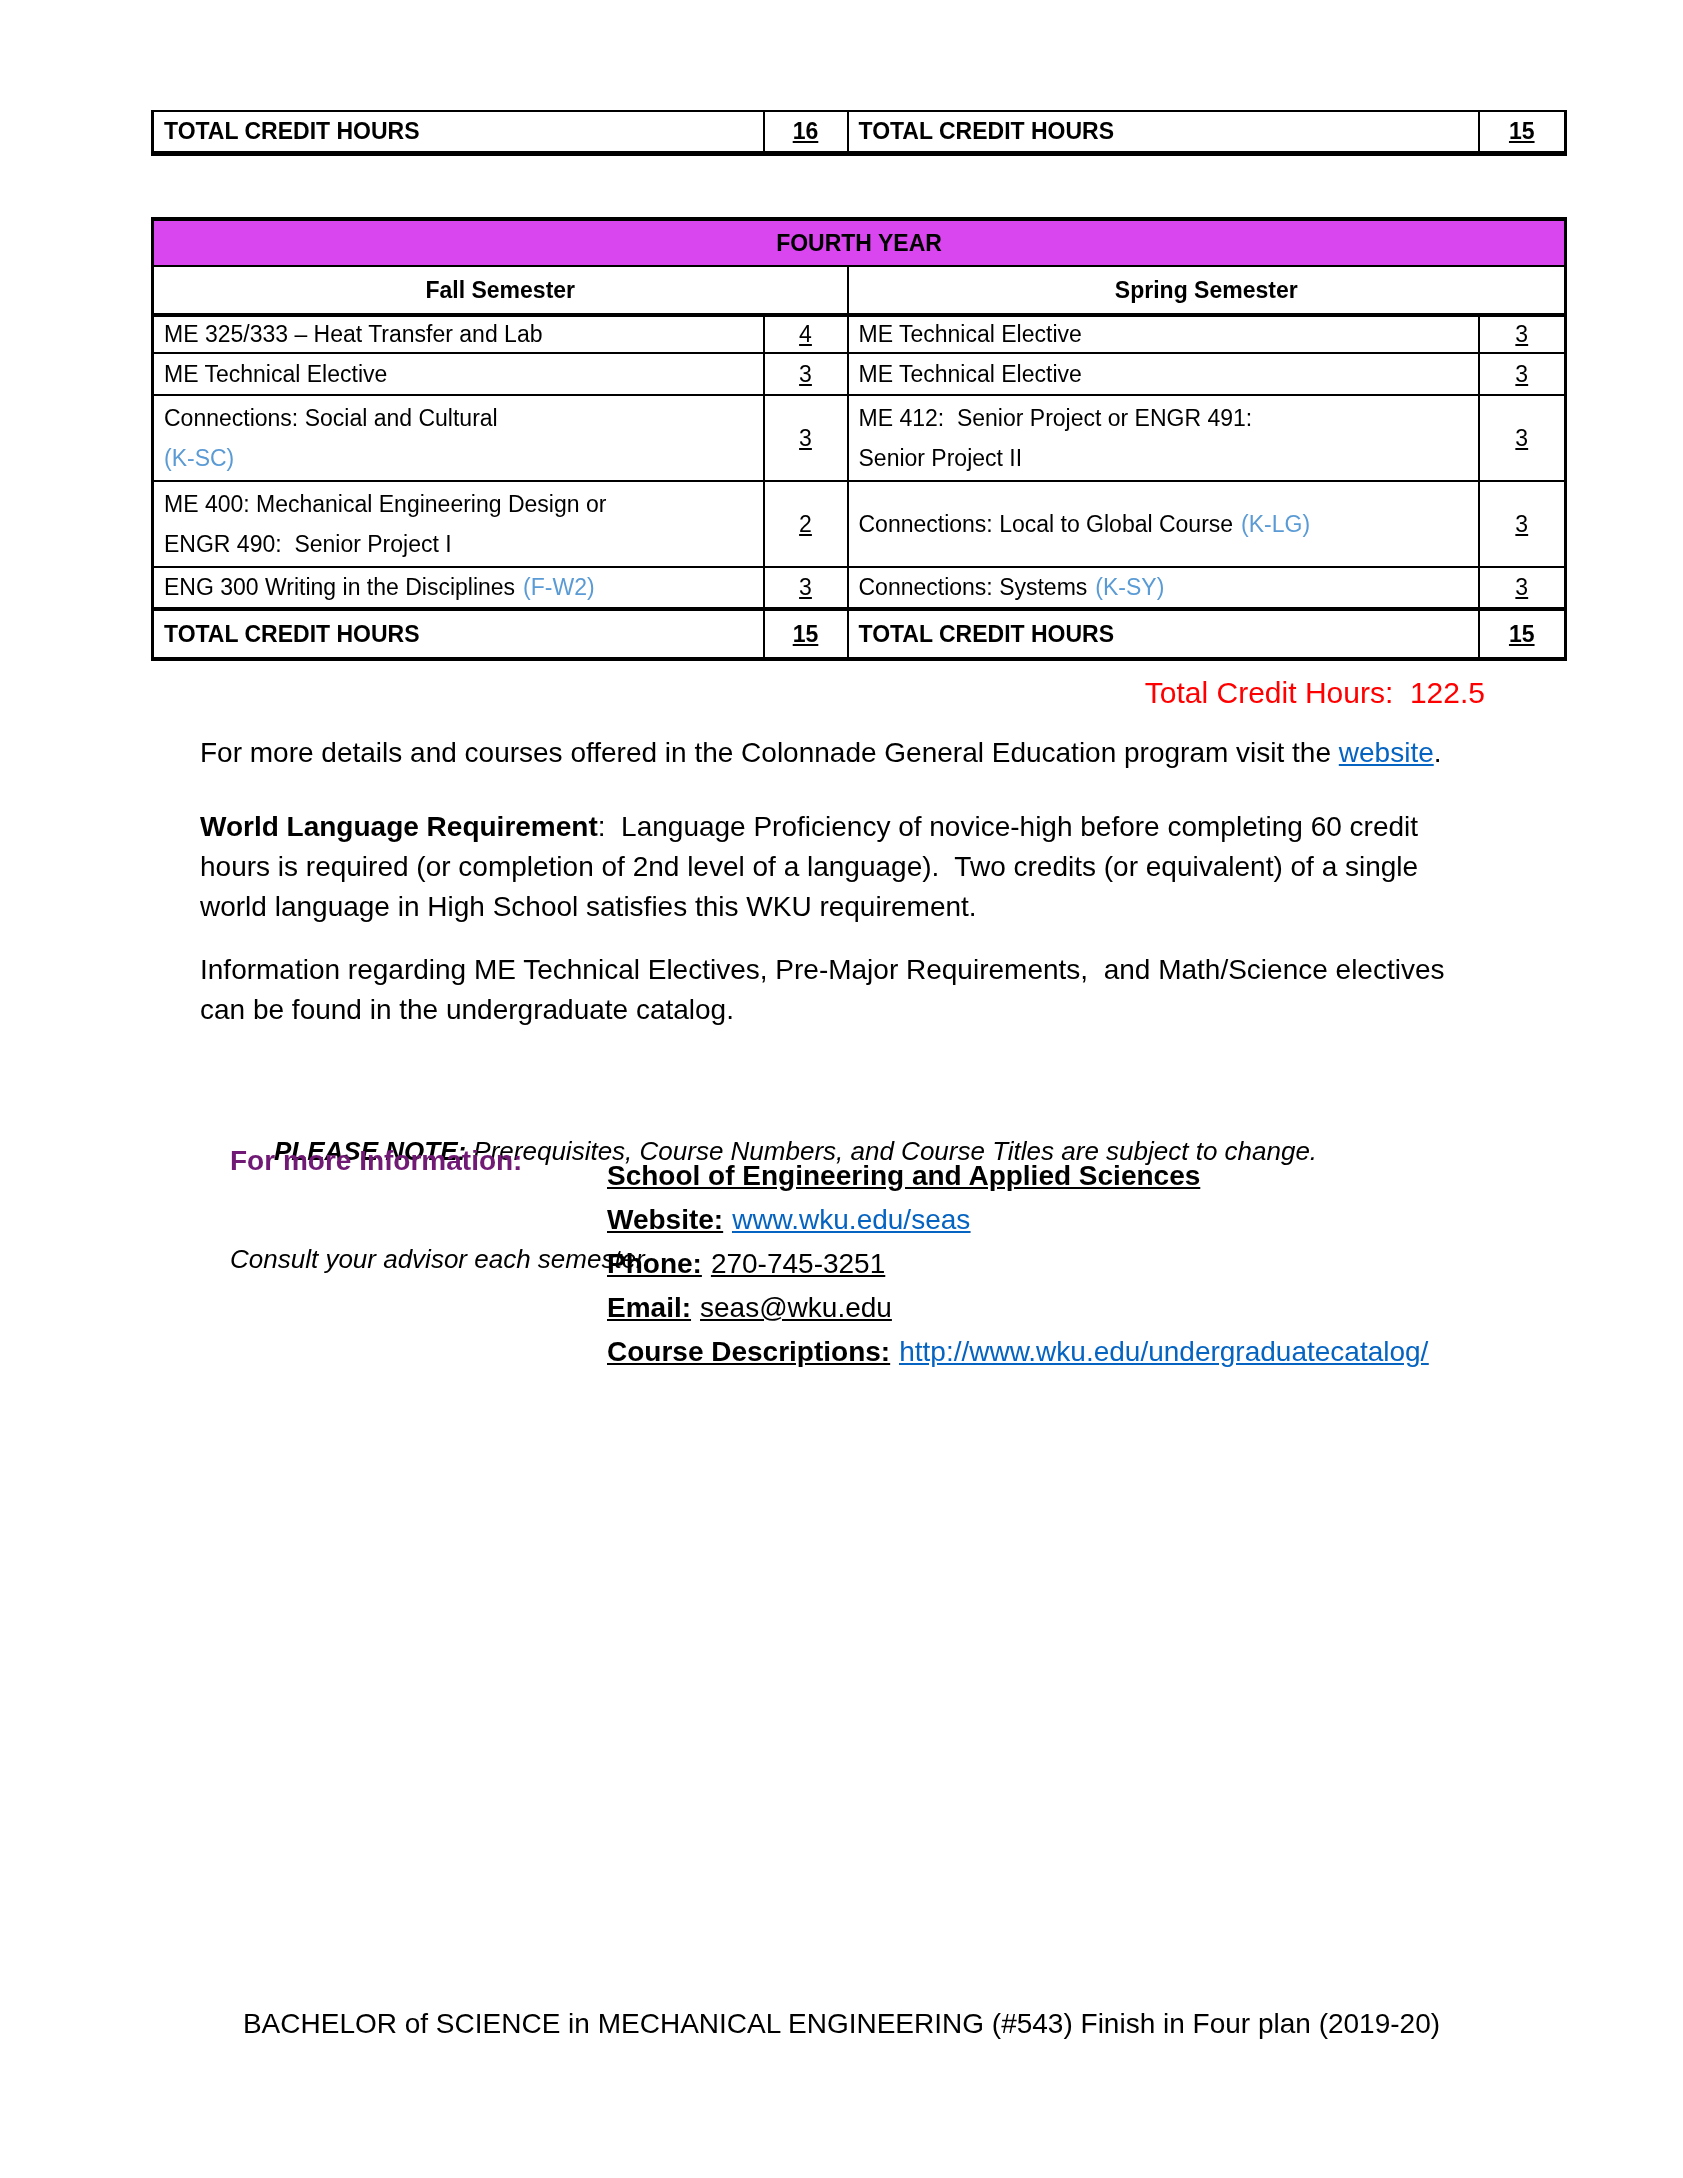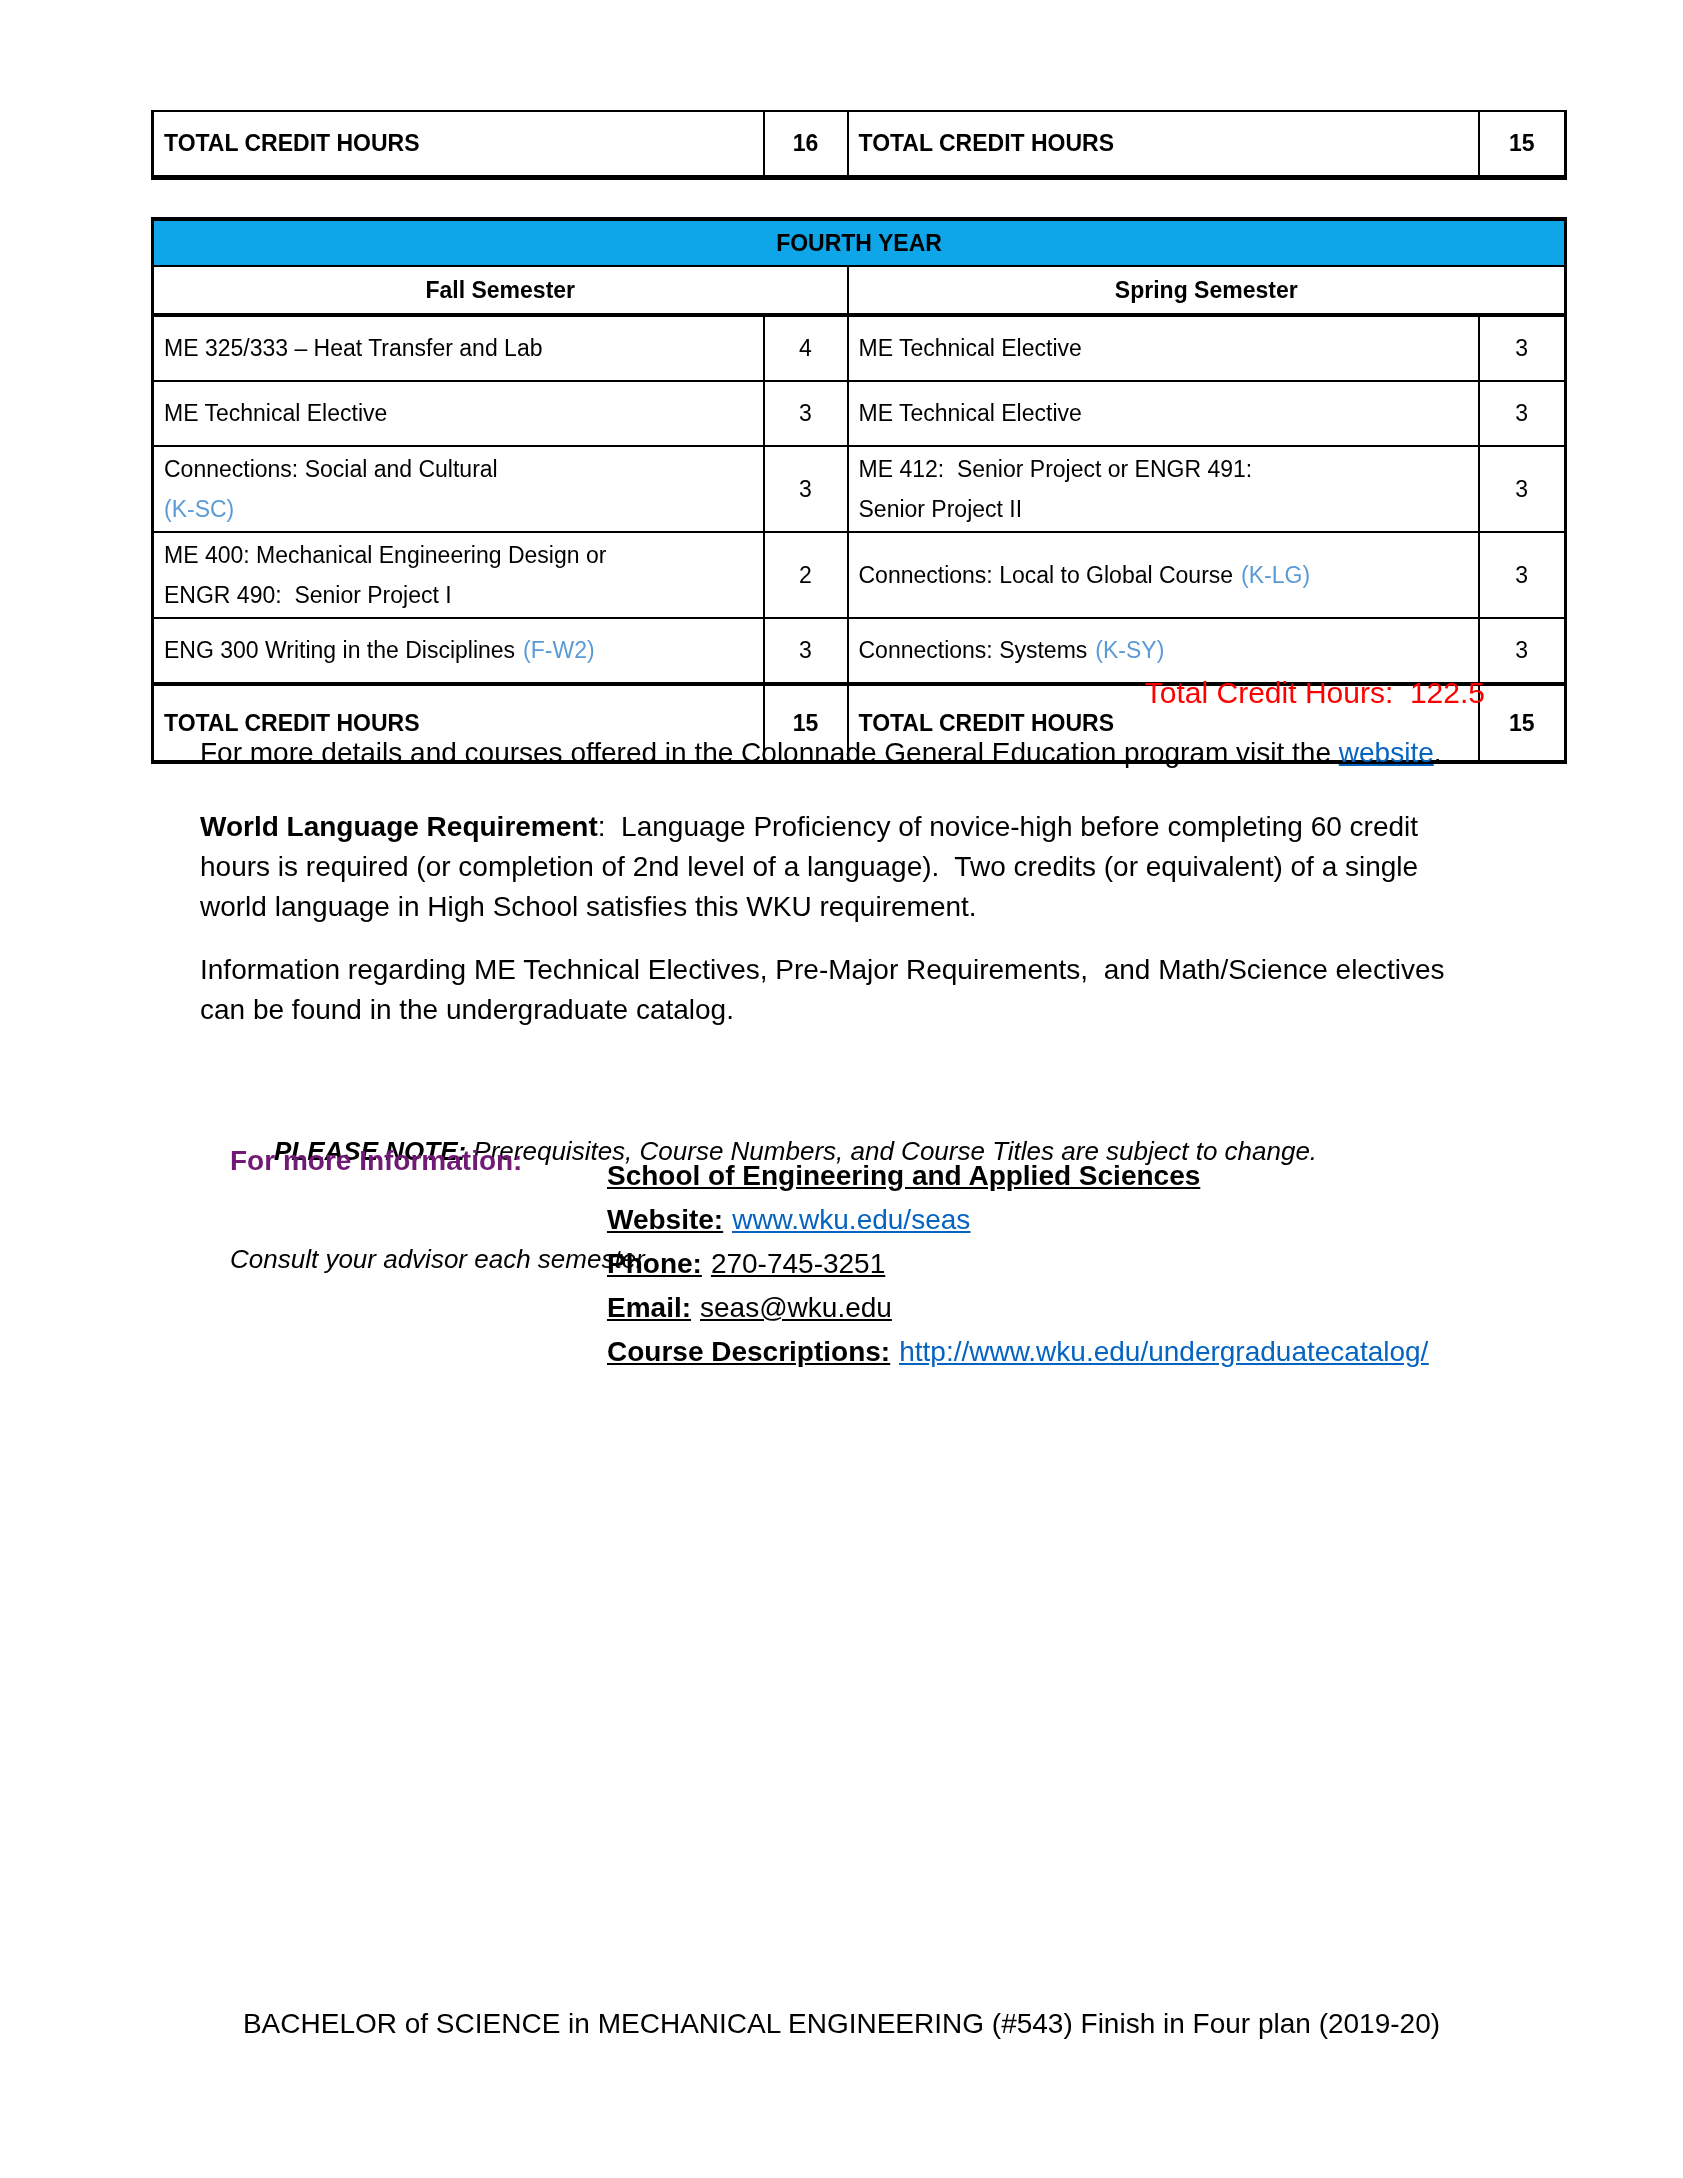--- a/index.html
+++ b/index.html
@@ -6,23 +6,23 @@
   .page{
     position:relative;width:1683px;height:2178px;background:#ffffff;
     font-family:"Liberation Sans",sans-serif;color:#000000;overflow:hidden;
   }
   .abs{position:absolute;}
   table{border-collapse:collapse;table-layout:fixed;width:1413px;}
   td{border:2px solid #000;padding:2px 10px;font-size:23px;vertical-align:middle;
      white-space:pre-wrap;overflow:hidden;}
   .t1{border:3px solid #000;border-top-width:2px;border-bottom-width:5px;}
   .t2{border:3px solid #000;border-top-width:4px;border-bottom-width:4px;}
-  .num{text-align:center;padding:18px 4px;}
+  .num{text-align:center;padding:4px 4px;text-decoration:underline;}
   .b{font-weight:bold;}
-  .yr-row td{background:#0ea5e9;text-align:center;font-weight:bold;height:40px;}
+  .yr-row td{background:#d946ef;text-align:center;font-weight:bold;height:40px;}
   .sem-row td{text-align:center;font-weight:bold;height:42px;border-bottom-width:4px;}
   .total-row td{font-weight:bold;height:38px;border-top-width:4px;}
   .line{display:block;line-height:40px;}
   .tag{color:#5B9BD5;}
   .tag-inline{margin-left:8px;}
   .tag-block{display:block;line-height:40px;}
   .red-total{color:#FF0000;font-size:30px;text-align:right;white-space:pre-wrap;}
   .para{font-size:28px;line-height:40px;white-space:pre-wrap;}
   .link{color:#0563C1;text-decoration:underline;cursor:pointer;}
   .note{font-size:26px;line-height:36px;font-style:italic;white-space:pre-wrap;}

